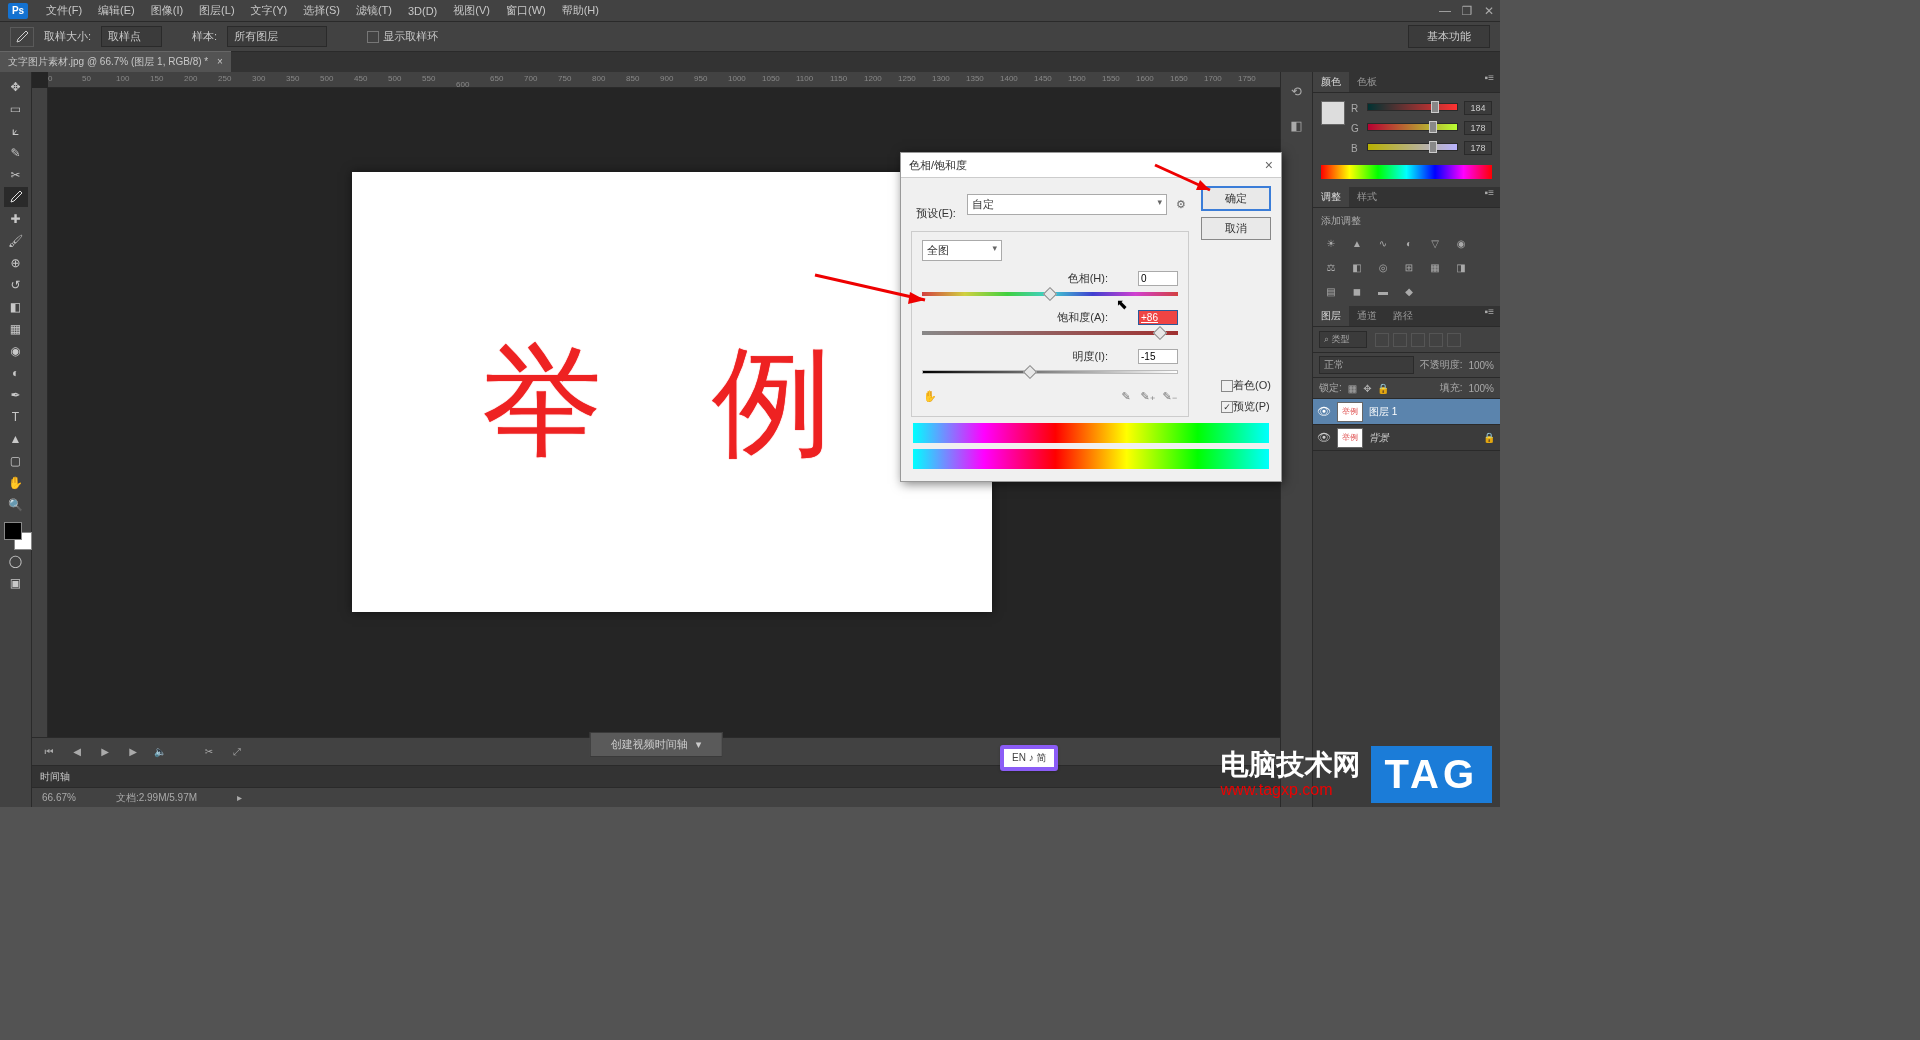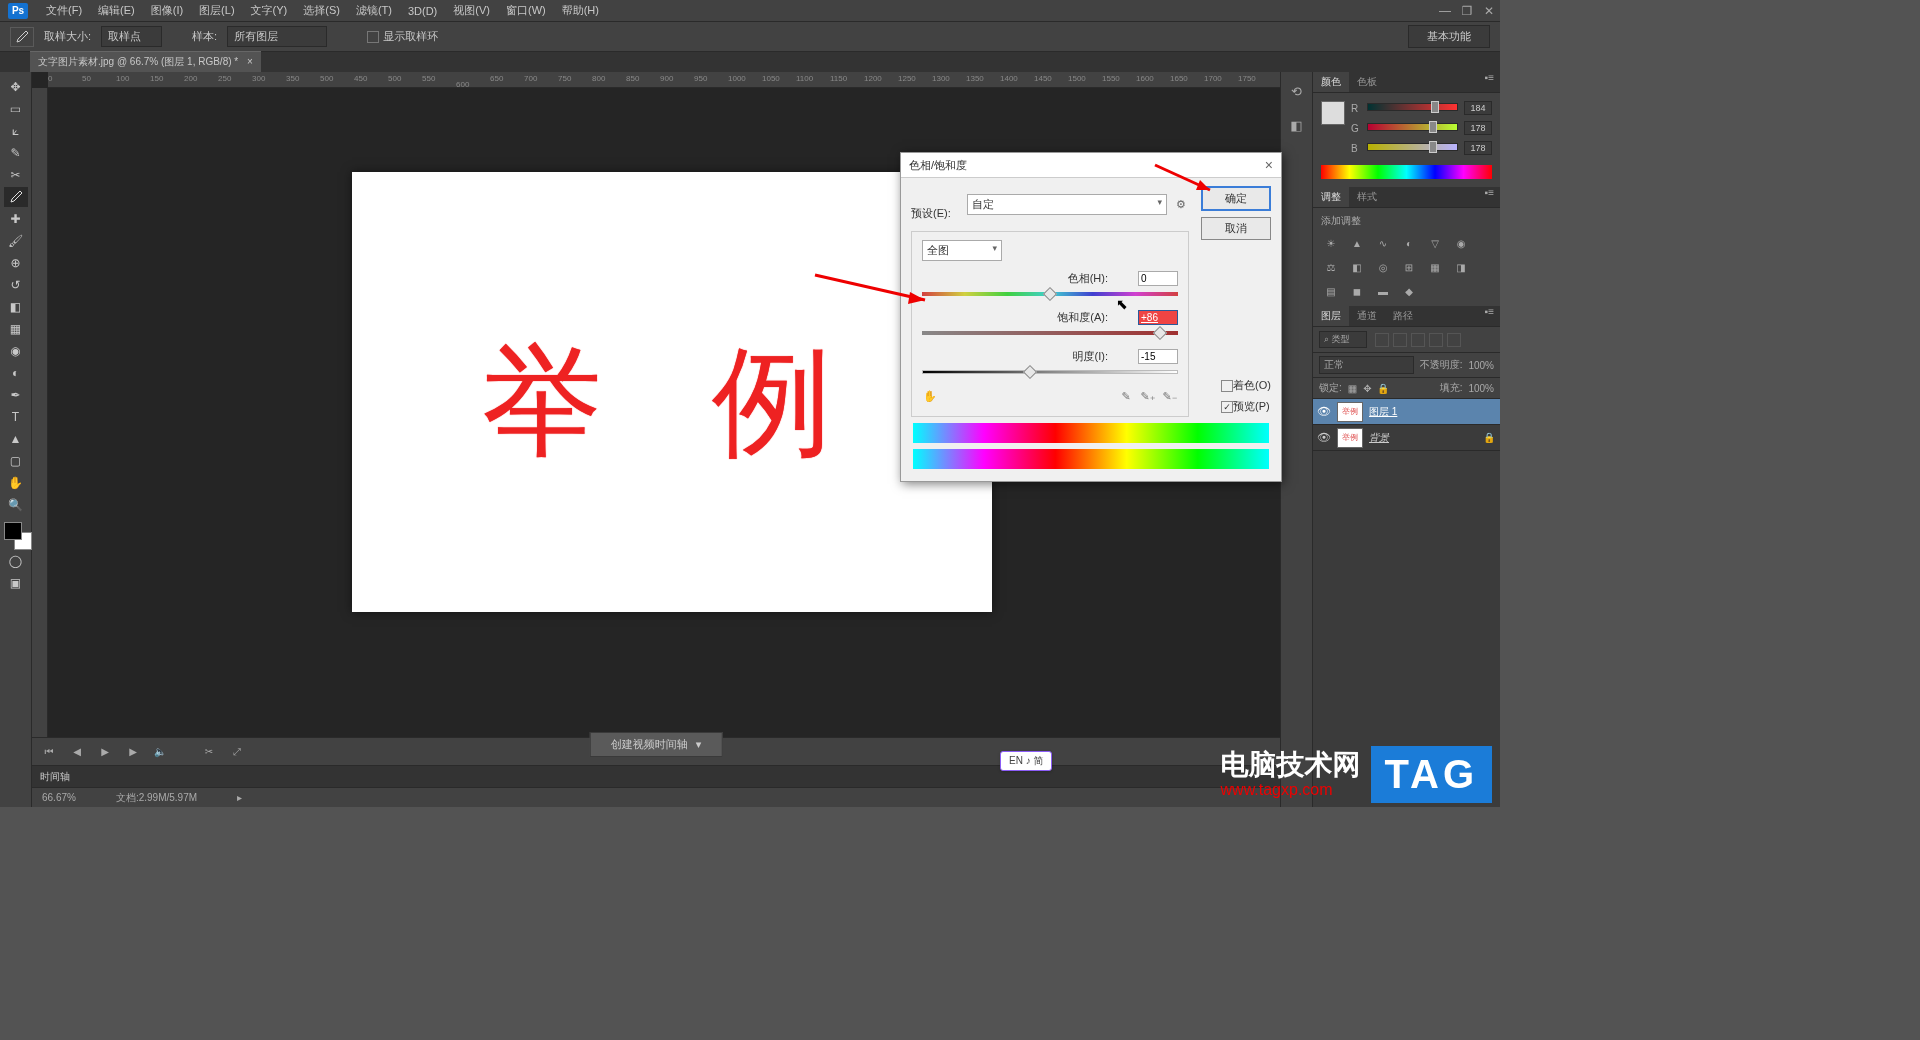--- a/index.html
+++ b/index.html
@@ -14,21 +14,21 @@
 .win-btn { width: 22px; height: 16px; display: flex; align-items: center; justify-content: center; color: #aaa; font-size: 12px; cursor: pointer; }
 
 
 .optionsbar { background: #424242; height: 30px; display: flex; align-items: center; padding: 0 10px; color: #c8c8c8; font-size: 11px; border-bottom: 1px solid #2a2a2a; gap: 10px; }
 .opt-icon { width: 24px; height: 20px; border: 1px solid #5a5a5a; display:flex; align-items:center; justify-content:center; }
 .opt-dropdown { background: #3b3b3b; border: 1px solid #2a2a2a; padding: 2px 20px 2px 6px; color: #c8c8c8; position: relative; }
 .opt-checkbox { width: 12px; height: 12px; border: 1px solid #777; display: inline-block; vertical-align: middle; margin-right: 4px; }
 .workspace-label { margin-left: auto; background: #3b3b3b; padding: 3px 18px; border: 1px solid #2a2a2a; }
 
 
-.doc-tab-bar { background: #333333; height: 20px; display: flex; align-items: flex-end; padding-left: 30px; }
+.doc-tab-bar { background: #333333; height: 20px; display: flex; align-items: flex-end; }
 .doc-tab { background: #535353; color: #c8c8c8; font-size: 10px; padding: 3px 8px; border-top: 1px solid #666; }
 
 
 .workspace { display: flex; height: calc(100% - 72px); }
 .toolbar { background: #424242; width: 32px; display: flex; flex-direction: column; padding: 4px 2px; border-right: 1px solid #2a2a2a; }
 .tool-btn { width: 24px; height: 20px; margin: 1px auto; display: flex; align-items: center; justify-content: center; color: #c8c8c8; font-size: 12px; position: relative; cursor: pointer; }
 .tool-btn.sel { background: #2a2a2a; }
 .color-swatches { margin-top: 6px; position: relative; width: 28px; height: 28px; margin-left: 2px; }
 .fg-color { position: absolute; width: 18px; height: 18px; background: #000; border: 1px solid #888; top: 0; left: 0; }
 .bg-color { position: absolute; width: 18px; height: 18px; background: #fff; border: 1px solid #888; bottom: 0; right: 0; }
@@ -76,30 +76,30 @@
 .layer-filter-icons { display: flex; gap: 4px; margin-left: 4px; }
 .lfi { width: 14px; height: 14px; border: 1px solid #555; }
 .layers-props { display: flex; align-items: center; padding: 3px 6px; gap: 6px; font-size: 10px; color: #aaa; border-bottom: 1px solid #2a2a2a; }
 .prop-sel { background: #3b3b3b; border: 1px solid #2a2a2a; padding: 1px 16px 1px 4px; flex: 1; }
 .layers-lock { display: flex; align-items: center; padding: 3px 6px; gap: 6px; font-size: 10px; color: #aaa; border-bottom: 1px solid #2a2a2a; }
 .layer-list { flex: 1; background: #3b3b3b; overflow: auto; }
 .layer-item { display: flex; align-items: center; height: 26px; border-bottom: 1px solid #2a2a2a; padding: 0 4px; gap: 6px; font-size: 10px; color: #ccc; }
 .layer-item.sel { background: #5b84ad; color: #fff; }
 .layer-eye { width: 14px; display: flex; align-items: center; justify-content: center; font-size: 11px; cursor:pointer; }
 .layer-thumb { width: 26px; height: 20px; background: #fff; border: 1px solid #666; display: flex; align-items: center; justify-content: center; font-size: 8px; color: #d44; }
-.layer-name { flex: 1; text-decoration: underline; }
+.layer-name { flex: 1; }
 .layer-lock { font-size: 10px; color: #999; }
 
 
 .dialog { position: absolute; top: 152px; left: 900px; width: 382px; background: #f0f0f0; border: 1px solid #999; box-shadow: 2px 2px 10px rgba(0,0,0,0.5); font-size: 11px; color: #333; }
 .dialog-title { background: #fff; padding: 4px 8px; border-bottom: 1px solid #ccc; display: flex; align-items: center; }
 .dialog-close { margin-left: auto; font-size: 14px; cursor: pointer; color: #666; }
 .dialog-body { padding: 10px 10px 10px 10px; position: relative; }
 .dialog-row { display: flex; align-items: center; margin-bottom: 10px; gap: 6px; }
-.dlg-label { text-align: left; margin-top: 18px; }
+.dlg-label { text-align: center; margin-top: 18px; }
 .dlg-sel { border: 1px solid #aaa; background: #fff; padding: 2px 4px; flex: 1; position: relative; }
 .dlg-sel::after { content: "▾"; position: absolute; right: 4px; font-size: 9px; color: #666; }
 .dlg-gear { width: 16px; height: 16px; display: flex; align-items: center; justify-content: center; color: #666; }
 .dialog-buttons { position: absolute; right: 10px; top: 8px; display: flex; flex-direction: column; gap: 6px; }
 .dlg-btn { width: 70px; padding: 3px 0; text-align: center; border: 1px solid #888; background: #e9e9e9; cursor: pointer; }
 .dlg-btn.primary { border: 2px solid #3b7dd8; }
 .slider-group { border: 1px solid #ccc; padding: 8px 10px 12px 10px; margin-right: 82px; margin-top: 4px; position: relative; }
 .sg-row { display: flex; align-items: center; margin-bottom: 2px; }
 .sg-label { flex: 1; text-align: right; padding-right: 30px; }
 .sg-input { width: 40px; border: 1px solid #aaa; padding: 1px 2px; text-align: left; font-size: 10px; }
@@ -125,21 +125,21 @@
 
 .fake-cursor { position: absolute; width: 14px; height: 18px; color: #000; font-size: 14px; pointer-events: none; }
 
 
 .watermark { position: absolute; bottom: 4px; right: 8px; display: flex; align-items: center; gap: 10px; }
 .wm-text { color: #ffffff; font-size: 28px; font-weight: bold; text-align: right; line-height: 1.1; }
 .wm-url { color: #e00; font-size: 16px; font-weight: normal; }
 .wm-tag { background: #1b7cd8; color: #fff; font-size: 40px; font-weight: bold; padding: 6px 14px; letter-spacing: 4px; }
 
 
-.ime-badge { position: absolute; bottom: 36px; left: 1000px; background: #fff; border: 1px solid #8b5cf6; border-radius: 3px; padding: 2px 8px; font-size: 10px; color: #444; box-shadow: 0 1px 3px rgba(0,0,0,0.2); }
+.ime-badge { position: absolute; bottom: 36px; left: 1000px; background: #fff; border: 4px solid #8b5cf6; border-radius: 3px; padding: 2px 8px; font-size: 10px; color: #444; box-shadow: 0 1px 3px rgba(0,0,0,0.2); }
 </style>
 </head>
 <body>
 
 <div class="main-container">
 
   <div class="menubar">
     <div class="ps-logo">Ps</div>
     <div class="menu-item">文件(F)</div>
     <div class="menu-item">编辑(E)</div>

